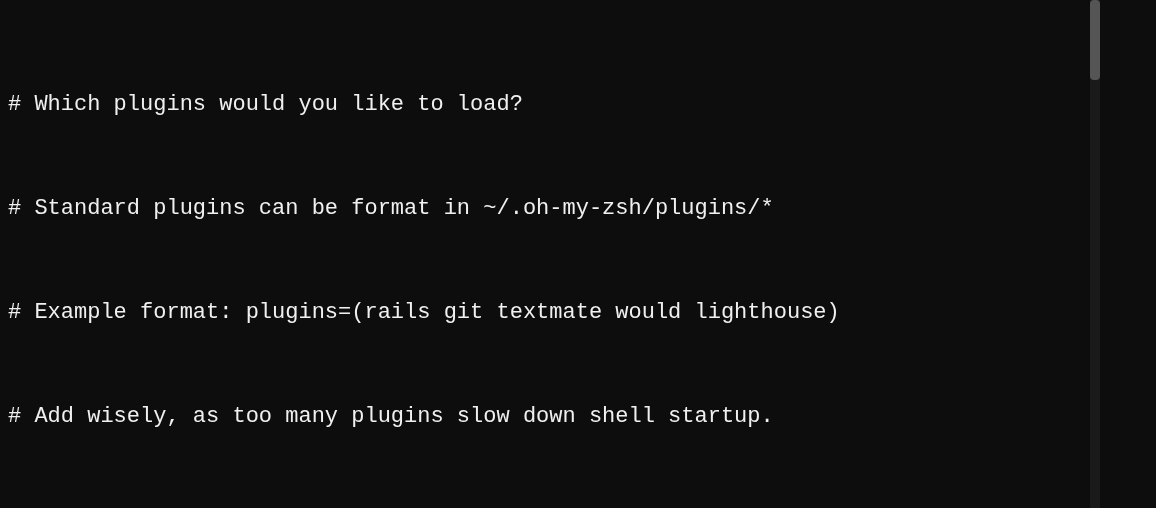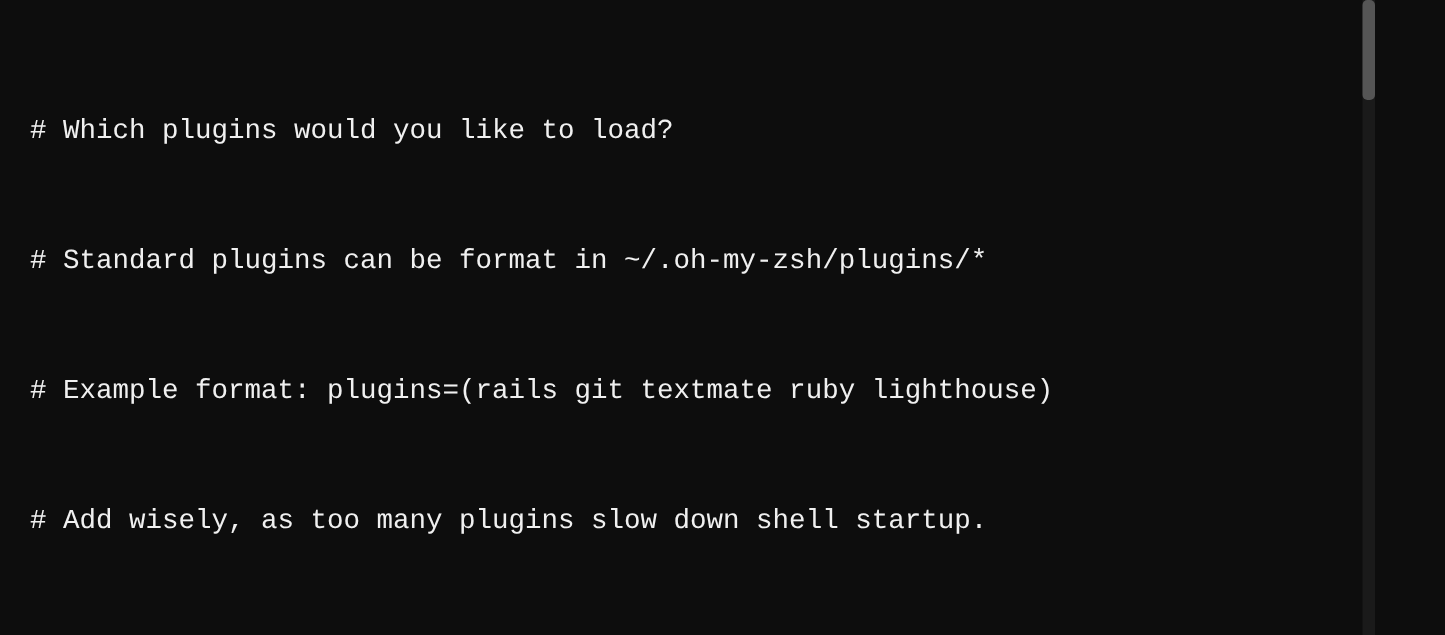--- a/index.html
+++ b/index.html
@@ -16,21 +16,21 @@
       font-family: 'Courier New', Courier, monospace;
       font-size: 22px;
       line-height: 1.55;
       color: #f0f0f0;
     }
 
     .terminal {
       width: 1100px;
       height: 508px;
       background-color: #0d0d0d;
-      padding: 18px 20px 18px 24px;
+      padding: 18px 20px 18px 8px;
       position: relative;
     }
 
     .code-block {
       white-space: pre;
       line-height: 1.58;
     }
 
     .line {
       display: block;
@@ -57,21 +57,21 @@
       border-radius: 4px;
     }
   </style>
 </head>
 <body>
 
 <div class="terminal">
   <div class="code-block">
     <span class="line"># Which plugins would you like to load?</span>
     <span class="line"># Standard plugins can be format in ~/.oh-my-zsh/plugins/*</span>
-    <span class="line"># Example format: plugins=(rails git textmate ruby lighthouse)</span>
+    <span class="line"># Example format: plugins=(rails git textmate would lighthouse)</span>
     <span class="line"># Add wisely, as too many plugins slow down shell startup.</span>
     
     
     
     
     
     
     
     
   </div>

